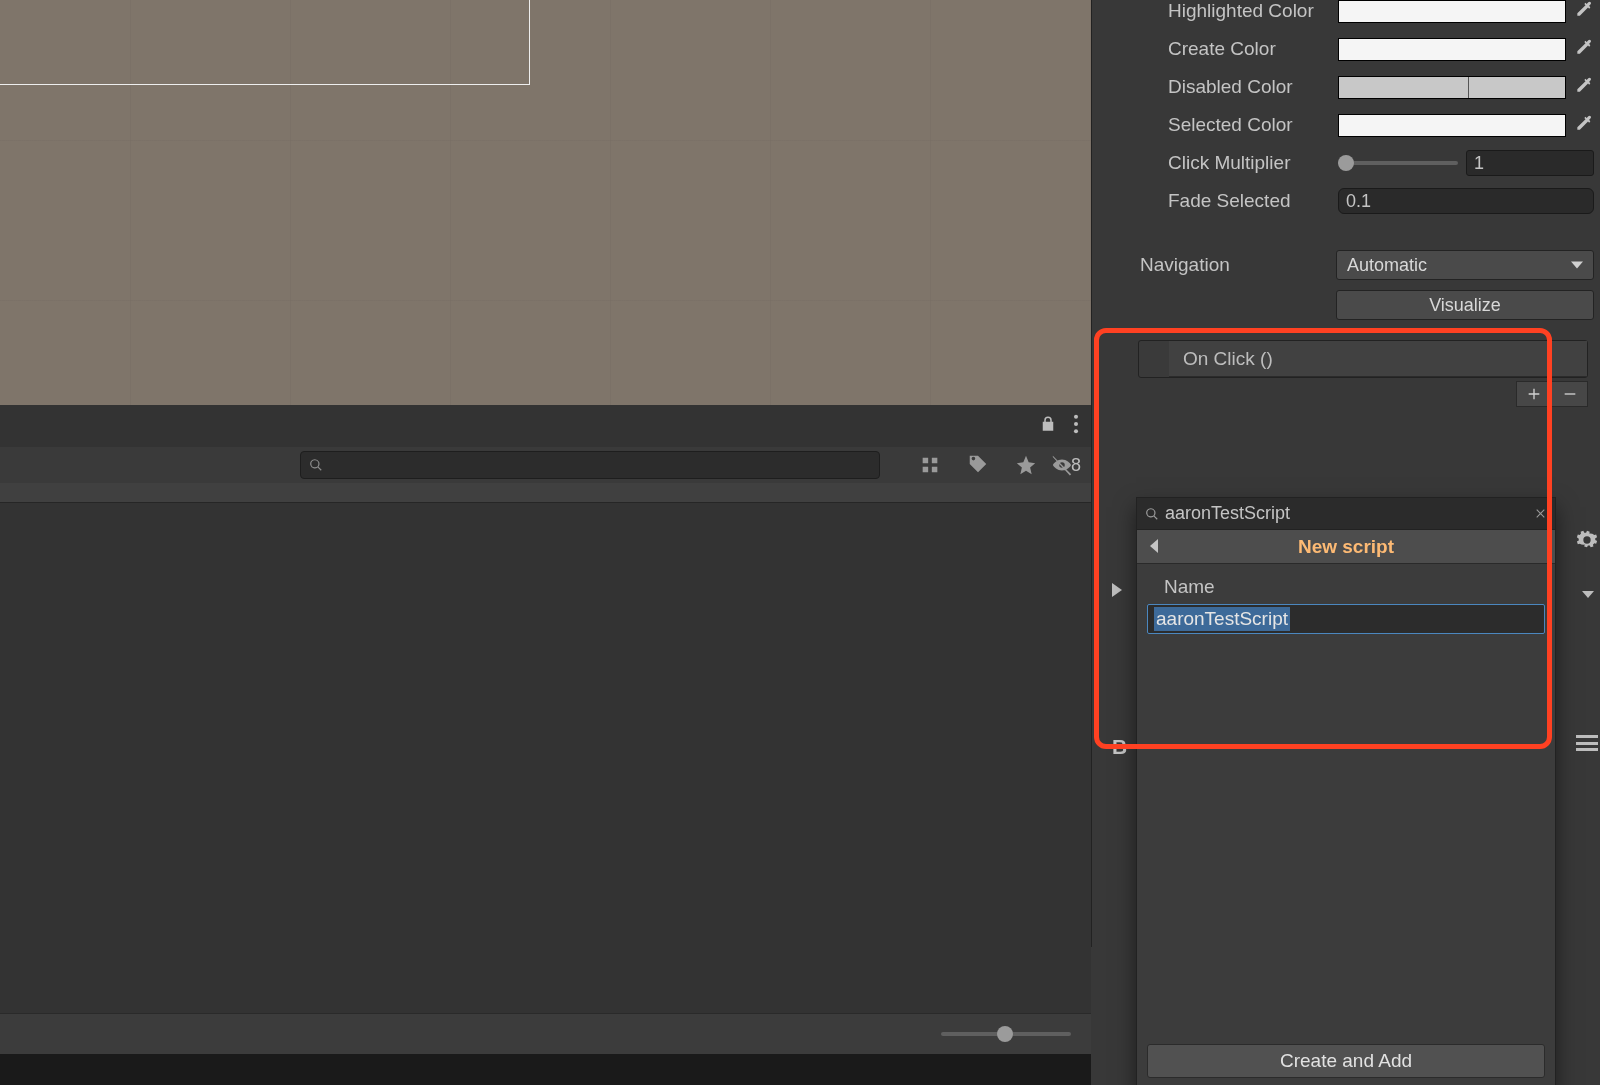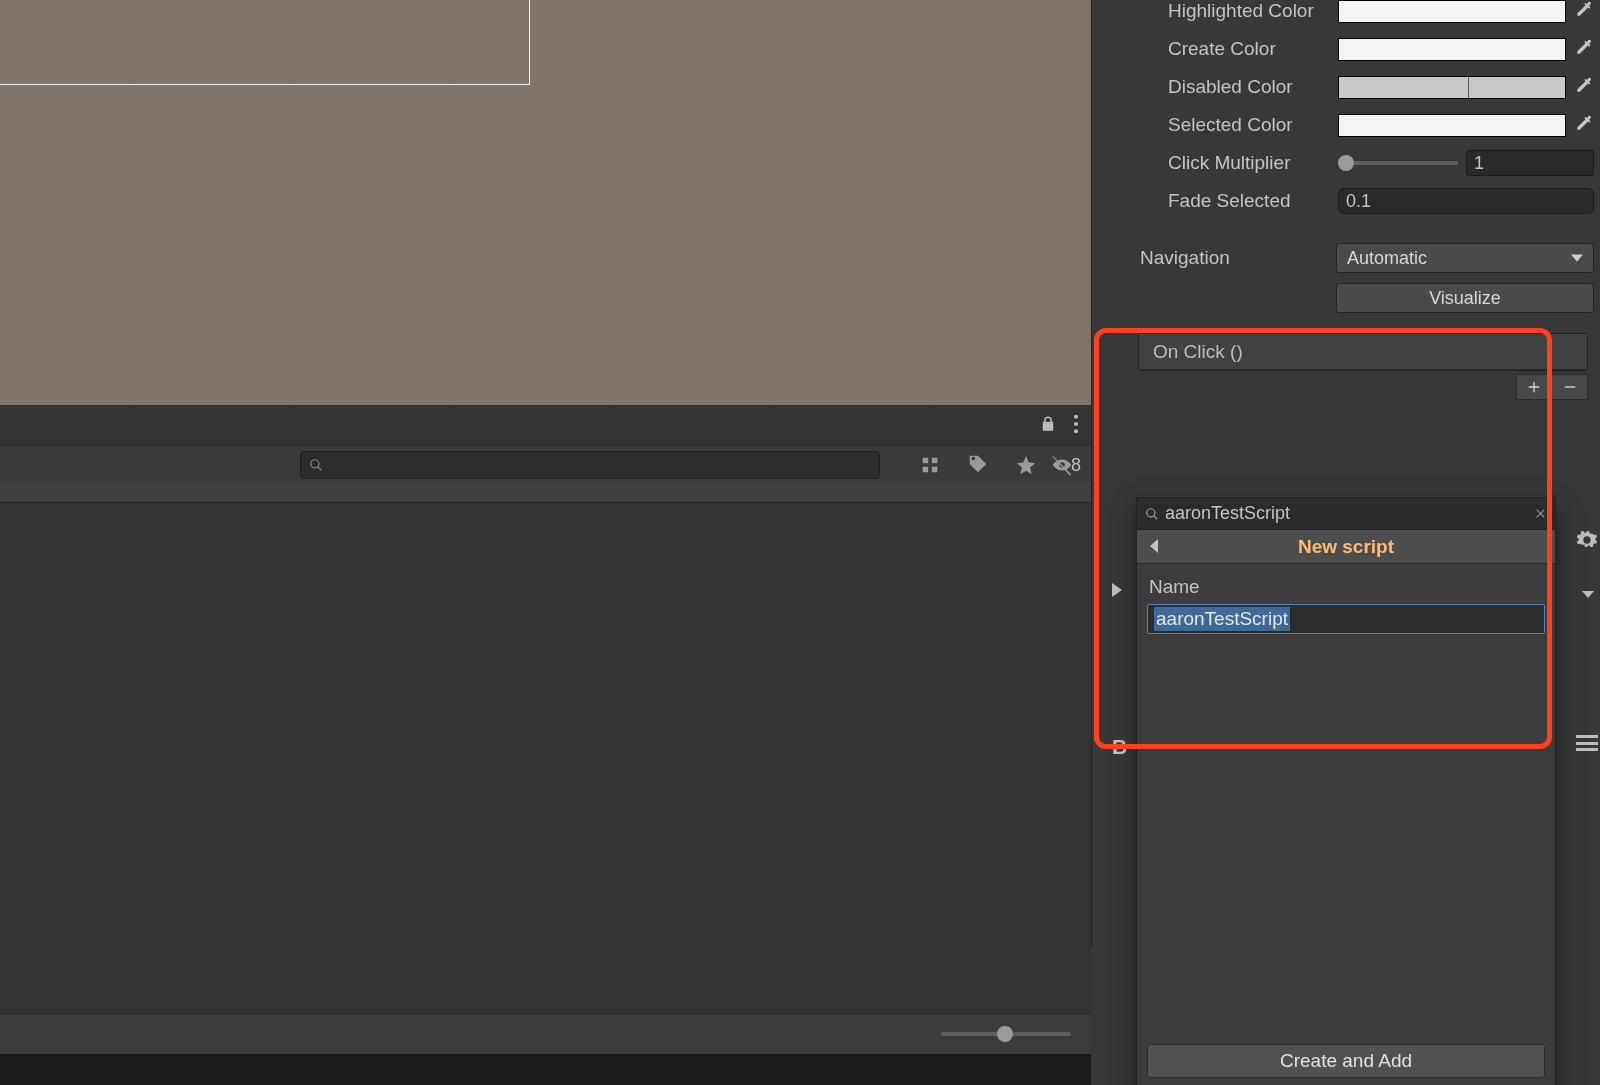--- a/index.html
+++ b/index.html
@@ -194,20 +194,21 @@
     font-size: 18px;
     color: #d8d8d8;
   }
 
   
   .event-box {
     margin: 20px 12px 0 46px;
     border: 1px solid #222;
     border-radius: 3px;
     background: #3a3a3a;
+    padding-left: 30px;
   }
   .event-header {
     height: 36px;
     display: flex; align-items: center;
     padding: 0 14px;
     font-size: 19px;
     color: #bdbdbd;
     border-bottom: 1px solid #2b2b2b;
     background: #414141;
   }
@@ -263,21 +264,21 @@
     position: relative;
     border-bottom: 1px solid #2a2a2a;
   }
   .popup-header .back {
     position: absolute; left: 8px; top: 6px;
     width: 20px; height: 20px;
     display:flex; align-items:center; justify-content:center;
   }
   .popup-header .back svg { width: 12px; height: 14px; fill: #c4c4c4; }
   .popup-body { padding: 6px 10px 10px 10px; }
-  .name-lbl { font-size: 19px; color: #c4c4c4; padding: 6px 0 6px 2px; }
+  .name-lbl { font-size: 19px; color: #c4c4c4; padding: 6px 0 6px 2px; margin-left: 15px; }
   .name-input {
     width: 100%;
     height: 30px;
     background: #2c2c2c;
     border: 1px solid #4b87bf;
     border-radius: 2px;
     padding: 0 6px;
     display:flex; align-items:center;
   }
   .name-input .sel {
@@ -479,21 +480,21 @@
         </div>
       </div>
 
       <div class="prop-row">
         <div class="prop-label">Fade Selected</div>
         <div class="prop-control">
           <div class="num-field" style="flex:1;border-radius:6px;">0.1</div>
         </div>
       </div>
 
-      <div class="prop-row navrow" style="margin-top:19px;">
+      <div class="prop-row navrow" style="margin-top:26px;">
         <div class="prop-label" style="flex:0 0 196px;">Navigation</div>
         <div class="prop-control">
           <div class="dropdown">
             <span>Automatic</span>
             <svg viewBox="0 0 10 10">
                 <path d="M0 2h10L5 8z"></path>
               </svg>
           </div>
         </div>
       </div>

